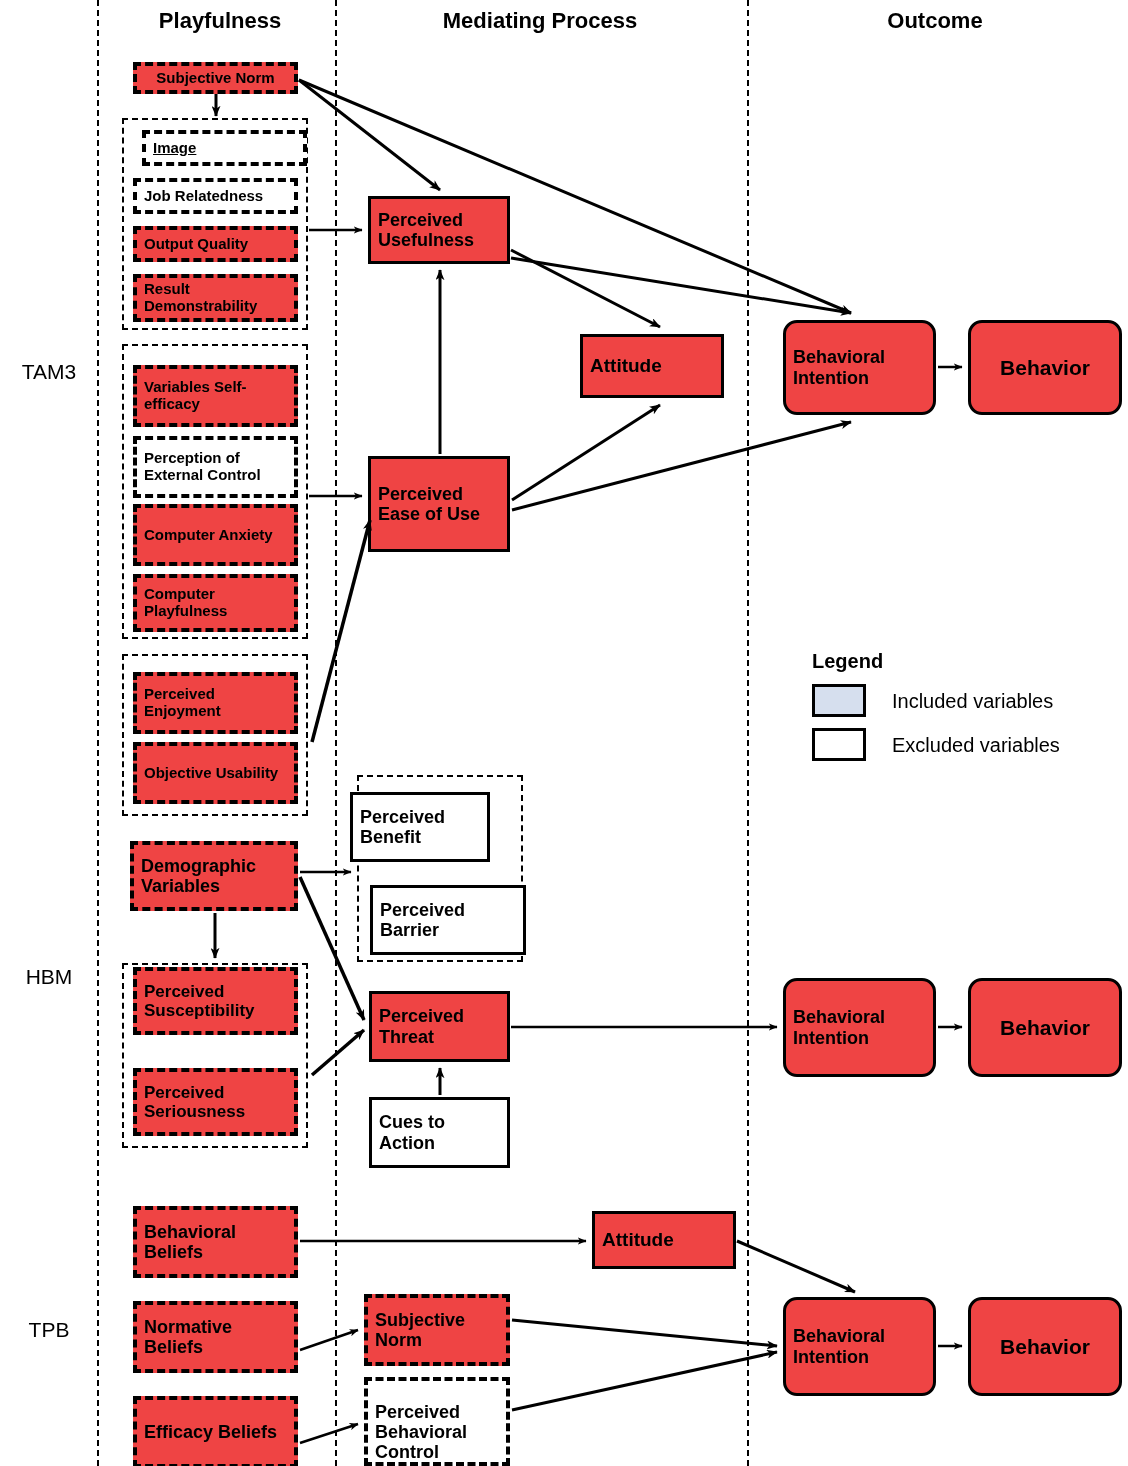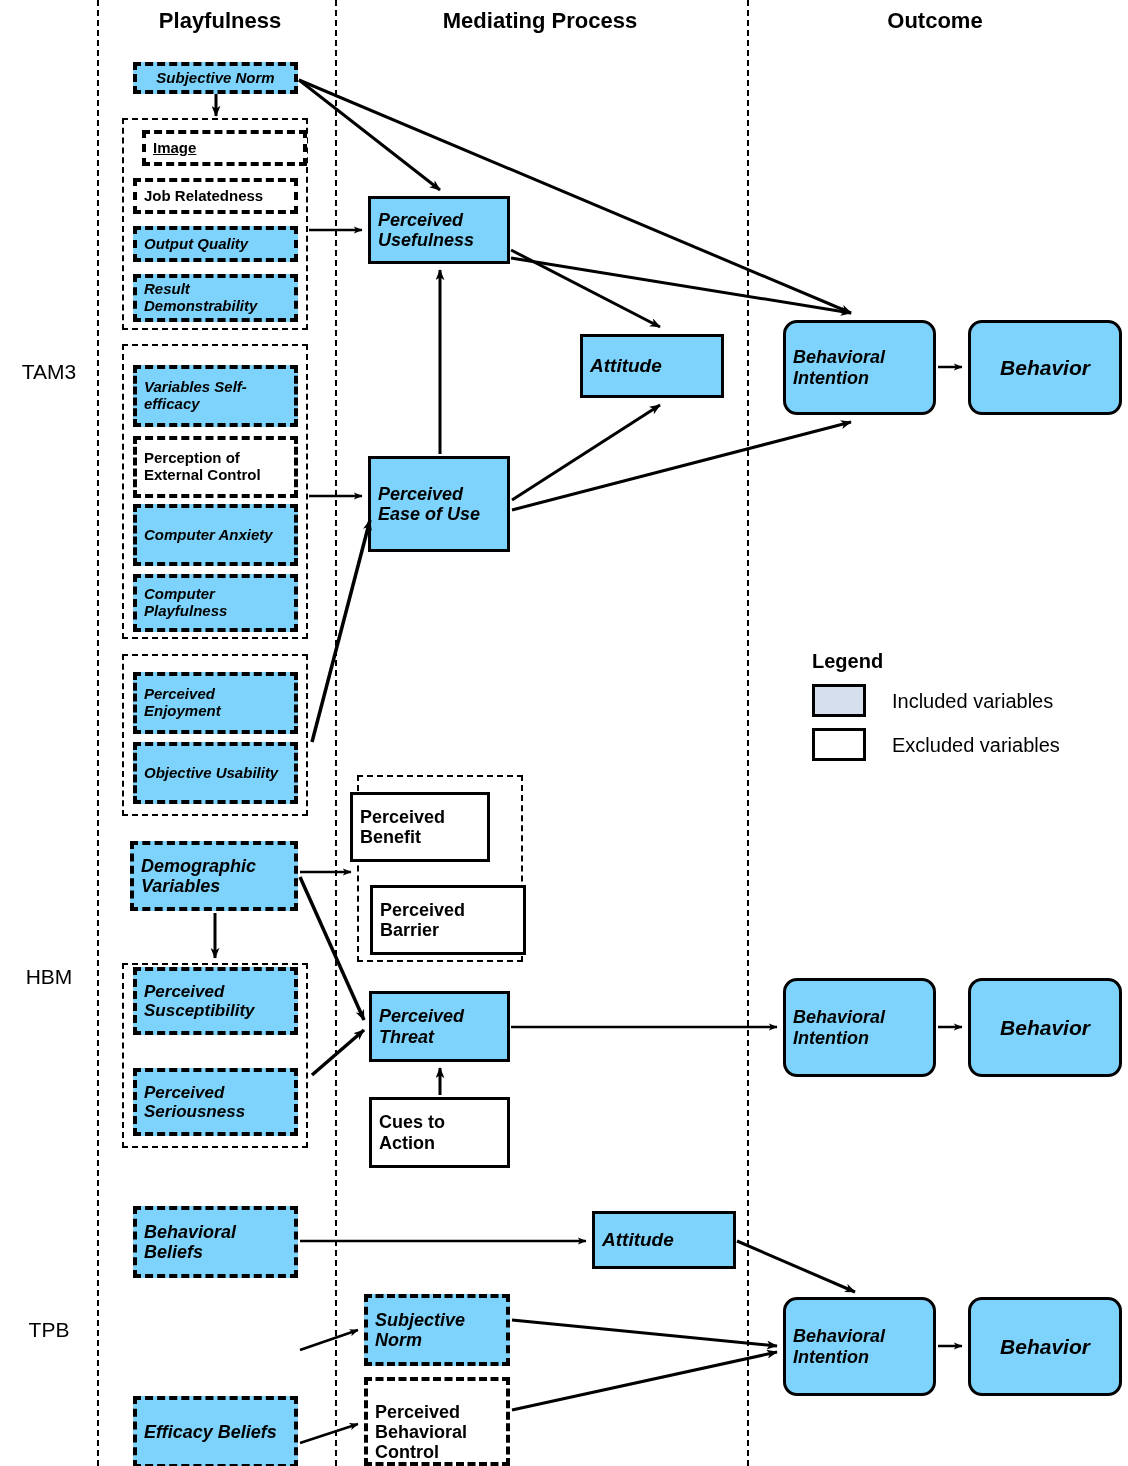--- a/index.html
+++ b/index.html
@@ -16,21 +16,21 @@
 
   
   .divider{position:absolute;width:0;border-left:2px dashed #000;}
 
   
   .box{position:absolute;box-sizing:border-box;display:flex;align-items:center;
        font-weight:bold;line-height:1.12;}
   .box .txt{width:100%;padding:0 7px;}
   .solid{border:3px solid #000;}
   .dashed{border:4px dashed #000;}
-  .fill{background:#7dd3fc;font-style:italic;}
+  .fill{background:#ef4444;}
   .nofill{background:#ffffff;}
   .rounded{border-radius:14px;}
   .center{justify-content:center;text-align:center;}
   .left{justify-content:flex-start;text-align:left;}
 
   
   .group{position:absolute;box-sizing:border-box;border:2px dashed #000;background:transparent;}
 
   
   .legend-title{position:absolute;font-weight:bold;font-size:20px;}
@@ -140,20 +140,23 @@
   </div>
   <div class="box solid fill rounded left" style="left:783px;top:978px;width:153px;height:99px;font-size:18px;">
     <span class="txt">Behavioral Intention</span>
   </div>
   <div class="box solid fill rounded center" style="left:968px;top:978px;width:154px;height:99px;font-size:21px;">
     <span class="txt">Behavior</span>
   </div>
 
   <div class="box dashed fill left" style="left:133px;top:1206px;width:165px;height:72px;font-size:18px;">
     <span class="txt">Behavioral Beliefs</span>
+  </div>
+  <div class="box dashed fill left" style="left:133px;top:1301px;width:165px;height:72px;font-size:18px;">
+    <span class="txt">Normative Beliefs</span>
   </div>
   <div class="box dashed fill left" style="left:133px;top:1396px;width:165px;height:72px;font-size:18px;">
     <span class="txt">Efficacy Beliefs</span>
   </div>
 
   <div class="box solid fill left" style="left:592px;top:1211px;width:144px;height:58px;font-size:19px;">
     <span class="txt">Attitude</span>
   </div>
   <div class="box dashed fill left" style="left:364px;top:1294px;width:146px;height:72px;font-size:18px;">
     <span class="txt">Subjective Norm</span>

